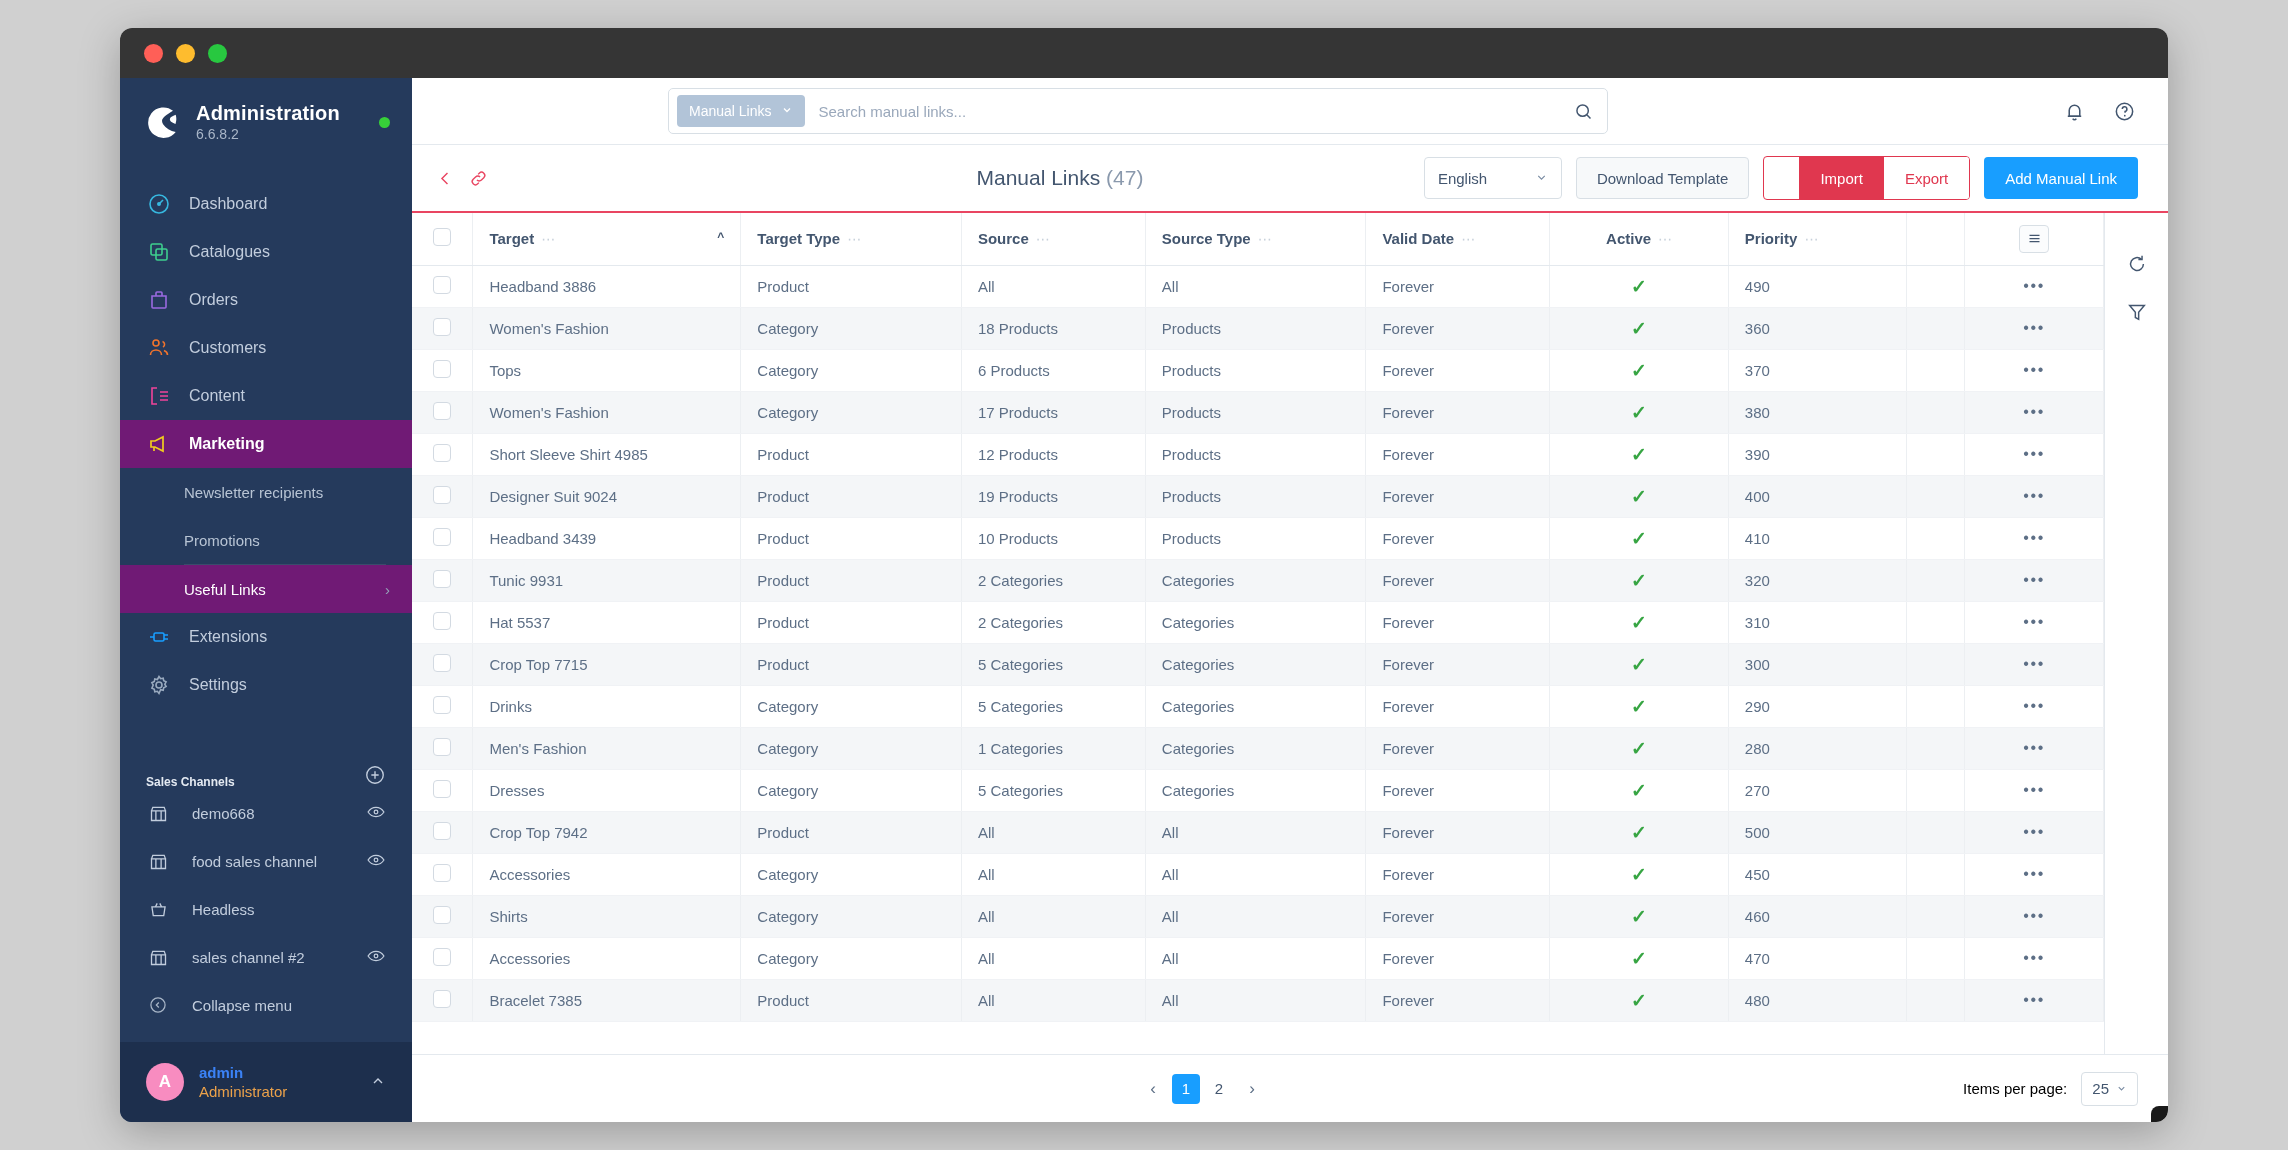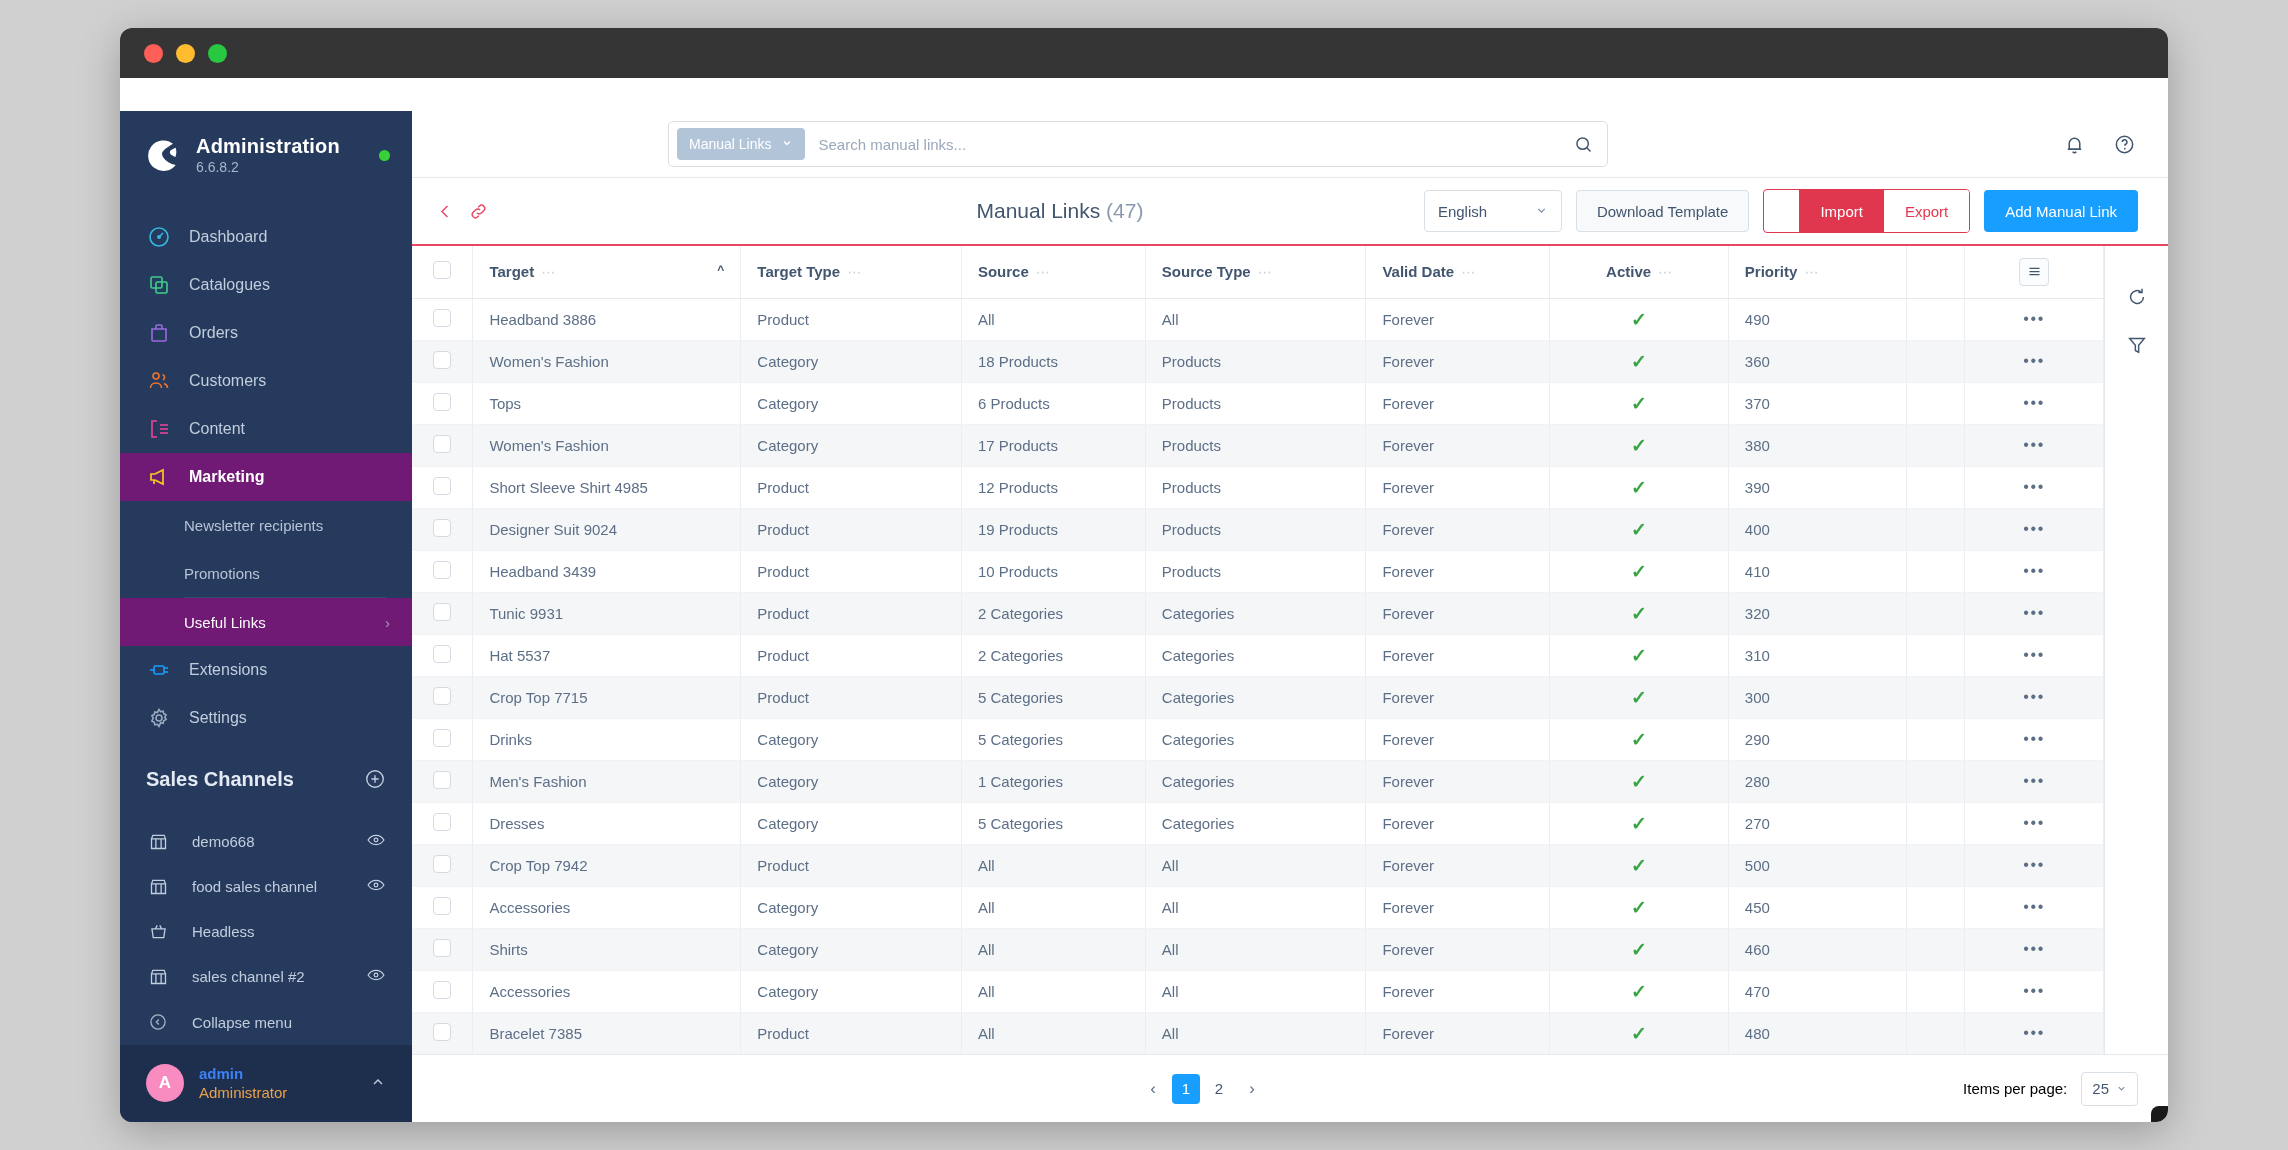--- a/index.html
+++ b/index.html
@@ -22,21 +22,21 @@
   }
   .titlebar {
     height: 50px; background: #353535; flex: none;
     display: flex; align-items: center; padding-left: 24px; gap: 13px;
   }
   .dot { width: 19px; height: 19px; border-radius: 50%; }
   .dot.red { background: #ff5f57; }
   .dot.yellow { background: #febc2e; }
   .dot.green { background: #28c840; }
 
-  .body-row { flex: 1; display: flex; min-height: 0; margin-top: 33px; }
+  .body-row { flex: 1; display: flex; min-height: 0; }
 
   
   .sidebar {
     width: 292px; flex: none; background: #253a5c;
     display: flex; flex-direction: column;
     color: #c8d2e0;
   }
   .brand {
     display: flex; align-items: center; padding: 24px 22px 18px 26px; gap: 14px;
     position: relative;
@@ -58,23 +58,23 @@
   .nav-sub {
     display: flex; align-items: center; height: 48px;
     padding-left: 64px; padding-right: 22px;
     font-size: 15px; color: #b8c4d4; cursor: pointer;
   }
   .nav-sub.selected { background: #701a75; color:#fff; }
   .nav-sub .chev { margin-left: auto; font-size: 15px; color:#95a4ba; }
   .nav-sep { height:1px; background:#3a4c6b; margin: 0 26px 0 64px; }
 
   .sales-head {
-    display:flex; align-items:flex-start; padding: 0 26px; height: 54px;
+    display:flex; align-items:flex-end; padding: 0 26px; height: 54px;
     margin-top: 26px;
-    font-size: 20px; font-weight: bold; color: #e4eaf2;
+    font-size: 12px; font-weight: bold; color: #e4eaf2;
   }
   .sales-head .plus { margin-left:auto; }
   .sc-item {
     display:flex; align-items:center; gap:22px; height:48px;
     padding: 0 26px; font-size:15px; color:#c2cddd; cursor:pointer;
   }
   .sc-item .ic { width:24px;height:24px;flex:none;display:flex;align-items:center;justify-content:center;}
   .sc-item .eye { margin-left:auto; }
 
   .userbar {

